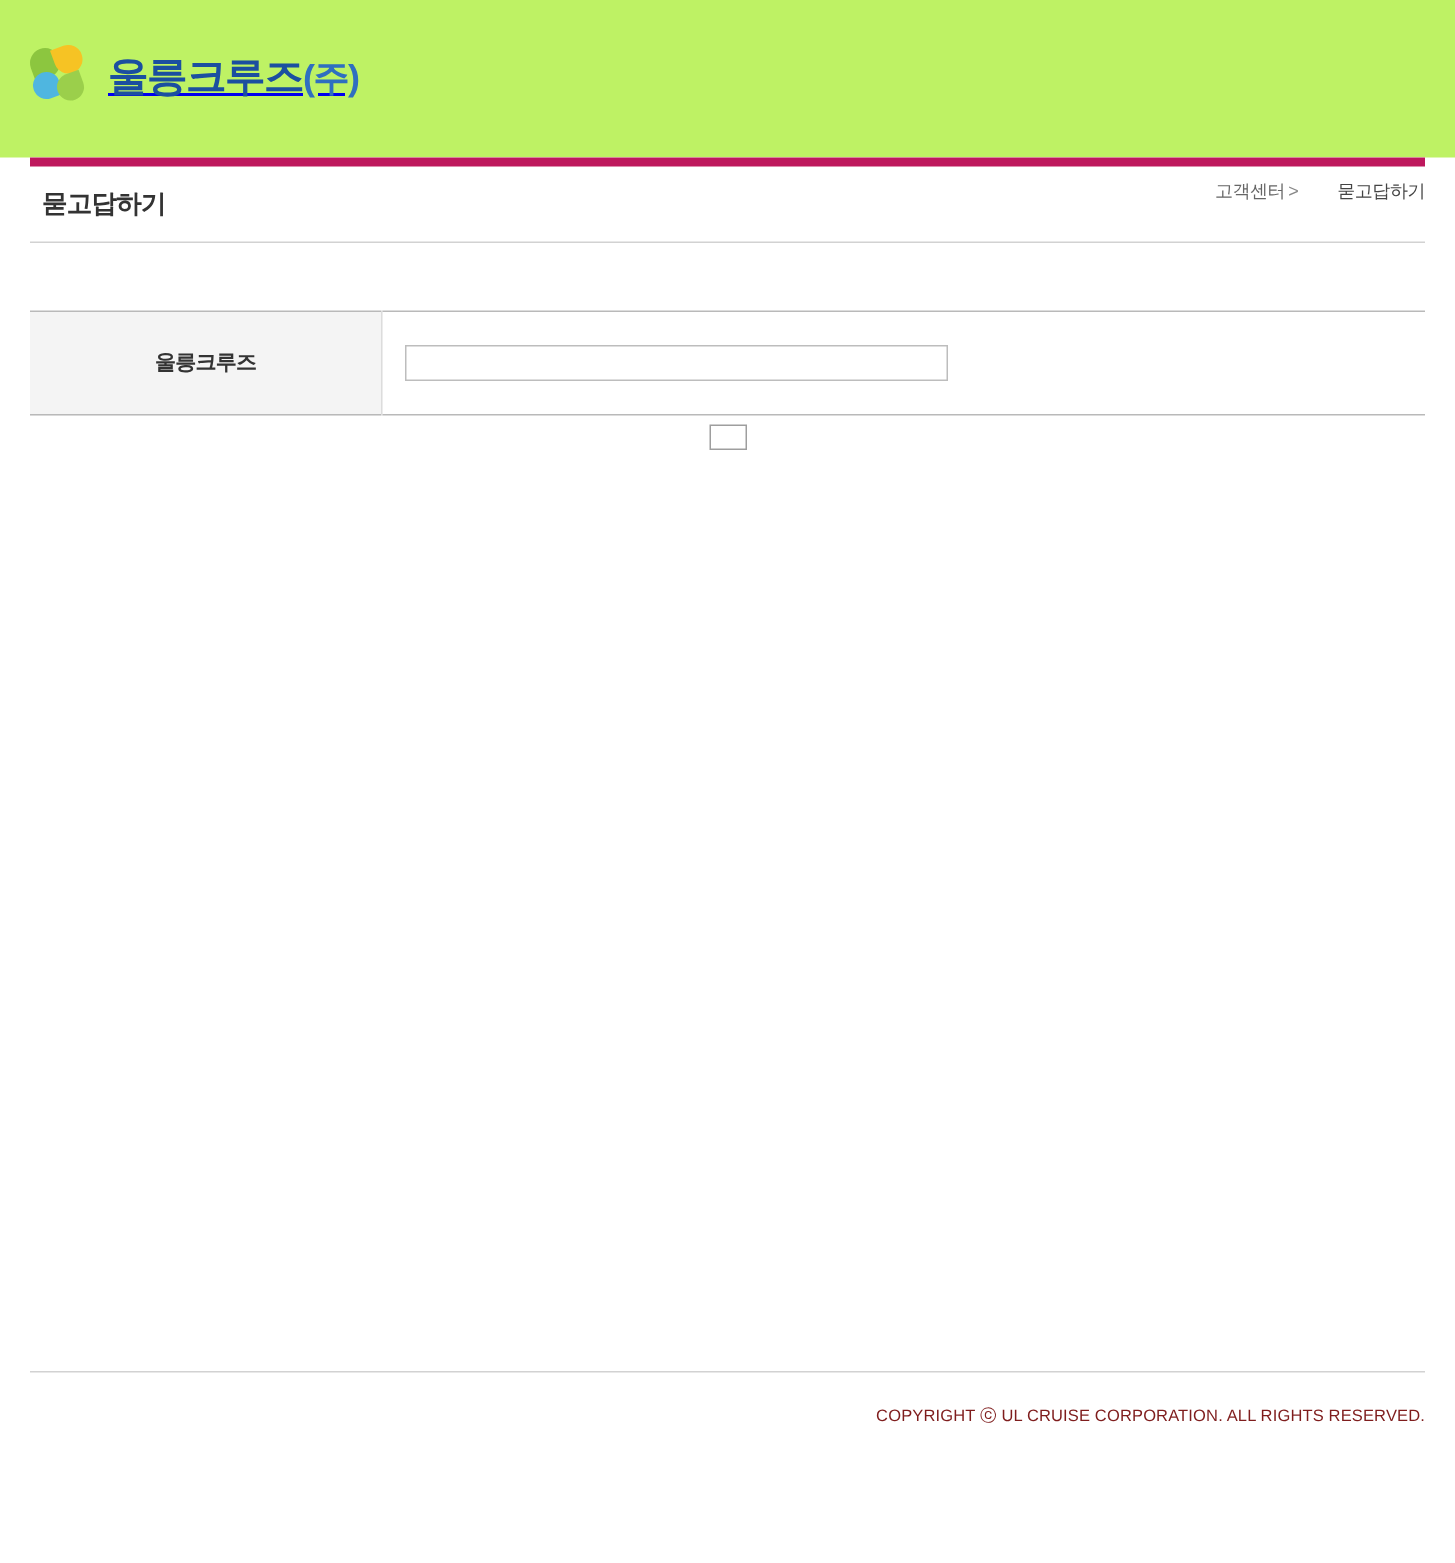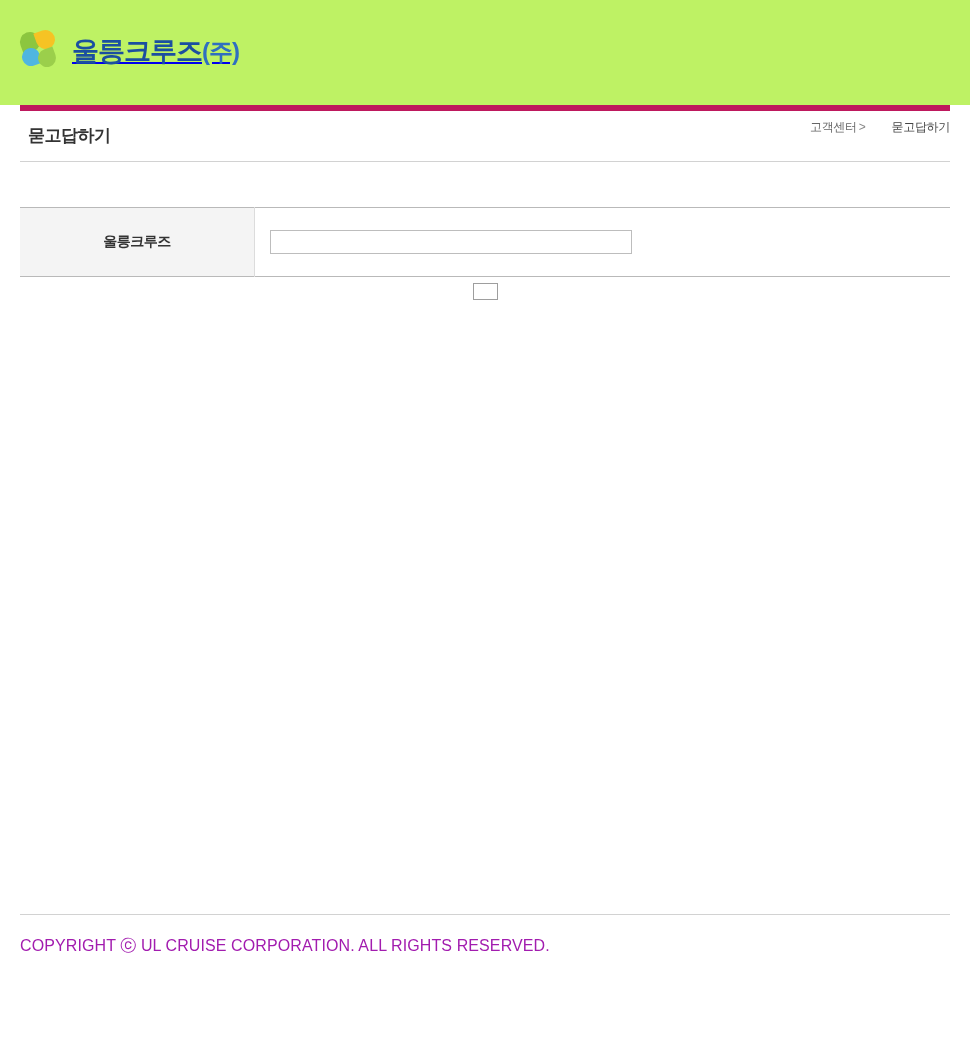--- a/index.html
+++ b/index.html
@@ -172,23 +172,23 @@
   
   .footer {
     position: absolute;
     left: 20px;
     top: 914px;
     width: 930px;
     border-top: 1px solid #d2d2d2;
   }
   .copyright {
     margin-top: 21px;
-    text-align: left;
-    font-size: 16px;
-    color: #a21caf;
+    text-align: right;
+    font-size: 11px;
+    color: #7f1d1d;
     letter-spacing: 0.1px;
   }
 </style>
 </head>
 <body>
 
 <div class="site-header">
   <a class="logo-block" href="#">
     <span class="logo-mark">
       <span class="petal p1"></span>

